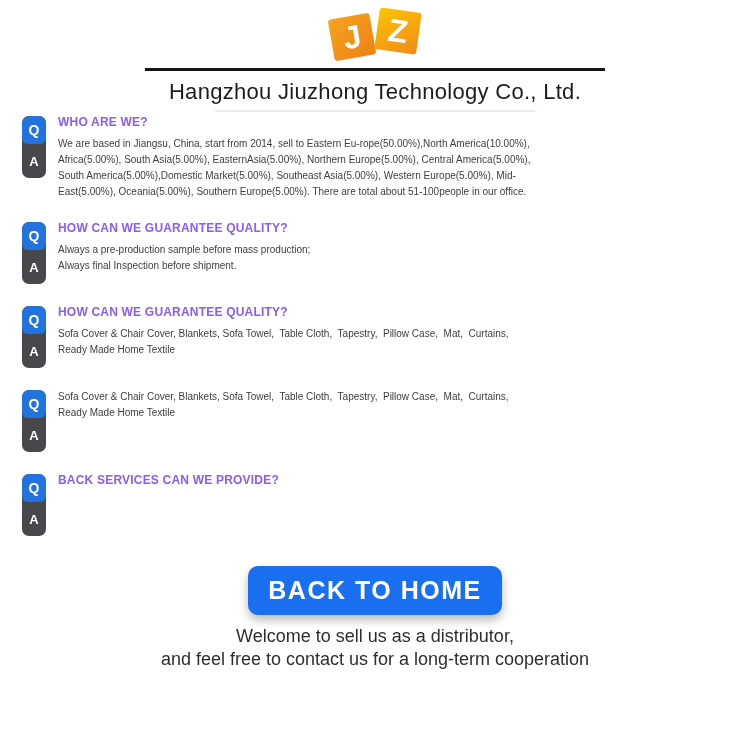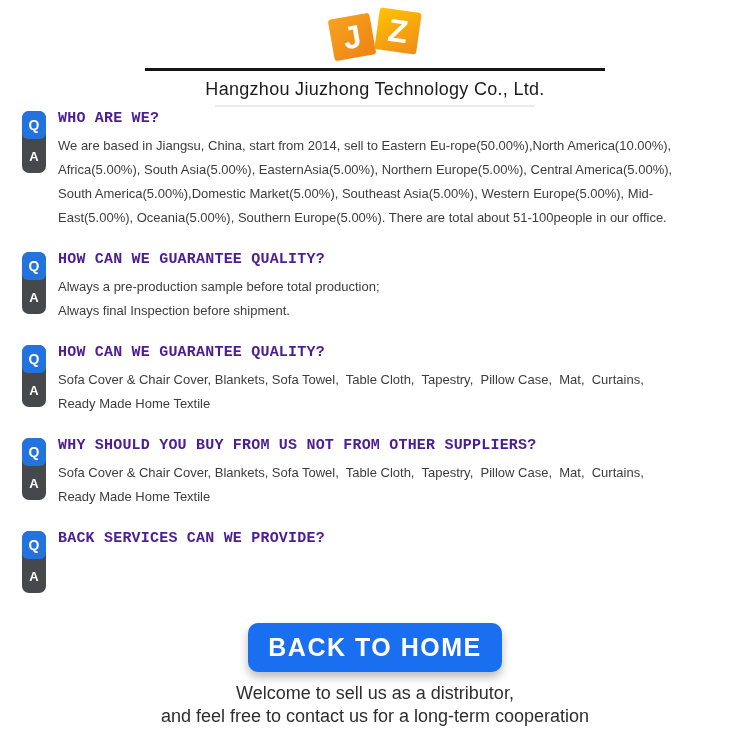--- a/index.html
+++ b/index.html
@@ -11,36 +11,36 @@
   .logo { display: flex; justify-content: center; align-items: flex-start; height: 52px; }
   .logo-block { width: 42px; height: 42px; display: flex; align-items: center; justify-content: center;
                 color: #fff; font-weight: bold; font-size: 32px; border-radius: 3px; }
   .logo-j { background: linear-gradient(145deg, #f6a31f, #ee8214); transform: rotate(-10deg); margin-top: 6px; }
   .logo-z { background: linear-gradient(145deg, #ffc400, #f08a1a); transform: rotate(8deg); margin-left: 4px; }
 
   .faq-heading { color: #1f6ff0; font-weight: bold; font-size: 30px; letter-spacing: 1px; margin-top: -2px; }
 
   .divider { width: 460px; height: 3px; background: #151515; margin: 6px auto 0; }
 
-  .company { font-size: 18px; color: #1c1c1c; margin-top: 8px; letter-spacing: 0.3px; }
+  .company { font-size: 22px; color: #1c1c1c; margin-top: 8px; letter-spacing: 0.3px; }
   .company-underline { width: 320px; height: 2px; background: #f2eaea; margin: 5px auto 0; }
 
   .faq { padding: 2px 0 0 22px; }
   .faq-item { display: flex; margin-bottom: 20px; }
 
   .badge { width: 24px; height: 62px; border-radius: 7px; background: #46484c; flex-shrink: 0;
            display: flex; flex-direction: column; overflow: hidden; margin-top: 2px; }
   .badge-q { height: 28px; background: #2273dd; border-radius: 6px; color: #fff; font-weight: bold;
              font-size: 14px; display: flex; align-items: center; justify-content: center; }
   .badge-a { flex: 1; color: #fff; font-weight: bold; font-size: 13px;
              display: flex; align-items: center; justify-content: center; }
 
   .item-content { margin-left: 12px; padding-top: 1px; }
-  .question { color: #4c1d95; font-weight: bold; font-size: 15px; letter-spacing: 0.2px; margin-bottom: 7px; font-family: Liberation Mono, monospace; }
-  .answer { font-size: 13px; line-height: 24px; color: #3d3d3d; white-space: pre-wrap; max-width: 690px; }
+  .question { color: #8b5cf6; font-weight: bold; font-size: 12px; letter-spacing: 0.2px; margin-bottom: 7px; }
+  .answer { font-size: 10px; line-height: 16px; color: #3d3d3d; white-space: pre-wrap; max-width: 690px; }
 
   .button-row { text-align: center; margin-top: 30px; }
   .back-button { display: inline-block; background: #1a6ff0; color: #ffffff; font-weight: bold;
                  font-size: 25px; letter-spacing: 1.5px; padding: 10px 20px; border: none;
                  border-radius: 10px; box-shadow: 0 5px 10px rgba(0,0,0,0.28); cursor: pointer;
                  font-family: "Liberation Sans", sans-serif; }
 
   .footer { text-align: center; margin-top: 10px; font-size: 18px; line-height: 23px; color: #2e2e2e; }
 </style>
 </head>
@@ -74,21 +74,21 @@
       </div>
     </div>
 
     <div class="faq-item">
       <div class="badge">
         <div class="badge-q">Q</div>
         <div class="badge-a">A</div>
       </div>
       <div class="item-content">
         <div class="question">HOW CAN WE GUARANTEE QUALITY?</div>
-        <div class="answer">Always a pre-production sample before total production;
+        <div class="answer">Always a pre-production sample before mass production;
 Always final Inspection before shipment.</div>
       </div>
     </div>
 
     <div class="faq-item">
       <div class="badge">
         <div class="badge-q">Q</div>
         <div class="badge-a">A</div>
       </div>
       <div class="item-content">
@@ -97,21 +97,20 @@
 Ready Made Home Textile</div>
       </div>
     </div>
 
     <div class="faq-item">
       <div class="badge">
         <div class="badge-q">Q</div>
         <div class="badge-a">A</div>
       </div>
       <div class="item-content">
-        <div class="question">WHY SHOULD YOU BUY FROM US NOT FROM OTHER SUPPLIERS?</div>
         <div class="answer">Sofa Cover &amp; Chair Cover, Blankets, Sofa Towel,  Table Cloth,  Tapestry,  Pillow Case,  Mat,  Curtains,
 Ready Made Home Textile</div>
       </div>
     </div>
 
     <div class="faq-item">
       <div class="badge">
         <div class="badge-q">Q</div>
         <div class="badge-a">A</div>
       </div>

